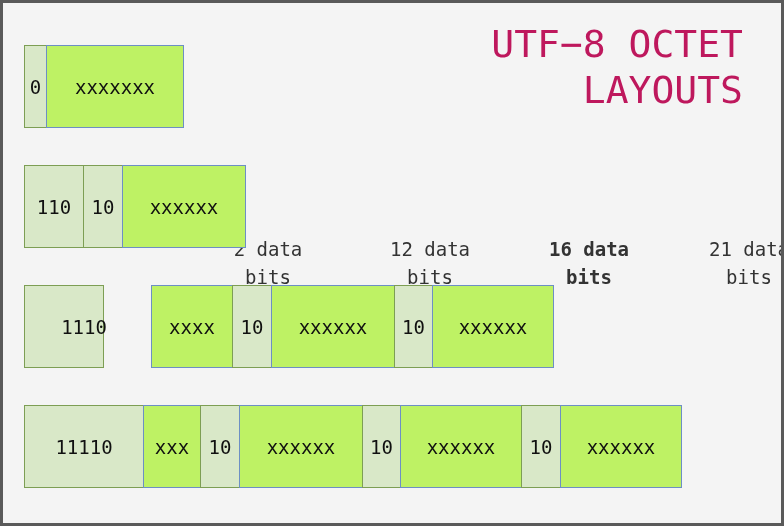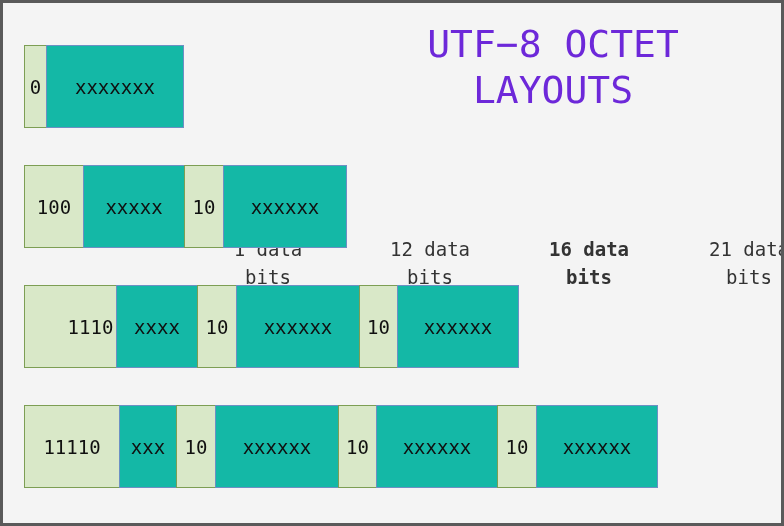--- a/index.html
+++ b/index.html
@@ -18,26 +18,26 @@
     box-sizing: border-box;
     background: #f4f4f4;
     border: 3px solid #5a5a5a;
     overflow: hidden;
   }
   #title {
     position: absolute;
     right: 38px;
     top: 18px;
     width: 380px;
-    text-align: center;
+    text-align: right;
     font-family: "DejaVu Sans Mono", monospace;
     font-size: 38px;
     line-height: 46px;
     letter-spacing: 0px;
-    color: #6d28d9;
+    color: #be185d;
     white-space: pre-line;
   }
   .row {
     position: absolute;
     left: 21px;
     height: 83px;
     display: flex;
     align-items: stretch;
   }
   .cell {
@@ -48,21 +48,21 @@
     font-family: "DejaVu Sans Mono", monospace;
     font-size: 19px;
     color: #101010;
     margin-right: -1px;
   }
   .cell.green {
     background: #d9e8c8;
     border: 1px solid #7d9e54;
   }
   .cell.blue {
-    background: #14b8a6;
+    background: #bef264;
     border: 1px solid #6d8fc4;
   }
   .row-label {
     position: absolute;
     top: 50%;
     transform: translateY(-50%);
     font-family: "DejaVu Sans Mono", monospace;
     font-size: 19px;
     line-height: 28px;
     color: #333333;
@@ -77,42 +77,41 @@
 <div id="canvas">
 
   <div id="title">UTF−8 OCTET
 LAYOUTS</div>
 
   <div id="rows-container">
       <div class="row" style="top: 42px;">
         <div class="cell green" style="width: 23px;">0</div>
         <div class="cell blue" style="width: 138px;">xxxxxxx</div>
       </div>
-      <div class="row-label" style="left: 190px;">1 data
+      <div class="row-label" style="left: 190px;">2 data
 bits</div>
       <div class="row" style="top: 162px;">
-        <div class="cell green" style="width: 60px;">100</div>
-        <div class="cell blue" style="width: 102px;">xxxxx</div>
+        <div class="cell green" style="width: 60px;">110</div>
         <div class="cell green" style="width: 40px;">10</div>
         <div class="cell blue" style="width: 124px;">xxxxxx</div>
       </div>
       <div class="row-label" style="left: 352px;">12 data
 bits</div>
       <div class="row" style="top: 282px;">
-        <div class="cell green" style="width: 93px; padding-left: 40px;">1110</div>
-        <div class="cell blue" style="width: 82px;">xxxx</div>
+        <div class="cell green" style="width: 80px; padding-left: 40px;">1110</div>
+        <div class="cell blue" style="width: 82px; margin-left: 48px;">xxxx</div>
         <div class="cell green" style="width: 40px;">10</div>
         <div class="cell blue" style="width: 124px;">xxxxxx</div>
         <div class="cell green" style="width: 39px;">10</div>
         <div class="cell blue" style="width: 122px;">xxxxxx</div>
       </div>
       <div class="row-label" style="left: 511px; font-weight: bold;">16 data
 bits</div>
       <div class="row" style="top: 402px;">
-        <div class="cell green" style="width: 96px;">11110</div>
+        <div class="cell green" style="width: 120px;">11110</div>
         <div class="cell blue" style="width: 58px;">xxx</div>
         <div class="cell green" style="width: 40px;">10</div>
         <div class="cell blue" style="width: 124px;">xxxxxx</div>
         <div class="cell green" style="width: 39px;">10</div>
         <div class="cell blue" style="width: 122px;">xxxxxx</div>
         <div class="cell green" style="width: 40px;">10</div>
         <div class="cell blue" style="width: 122px;">xxxxxx</div>
       </div>
       <div class="row-label" style="left: 671px;">21 data
 bits</div>

